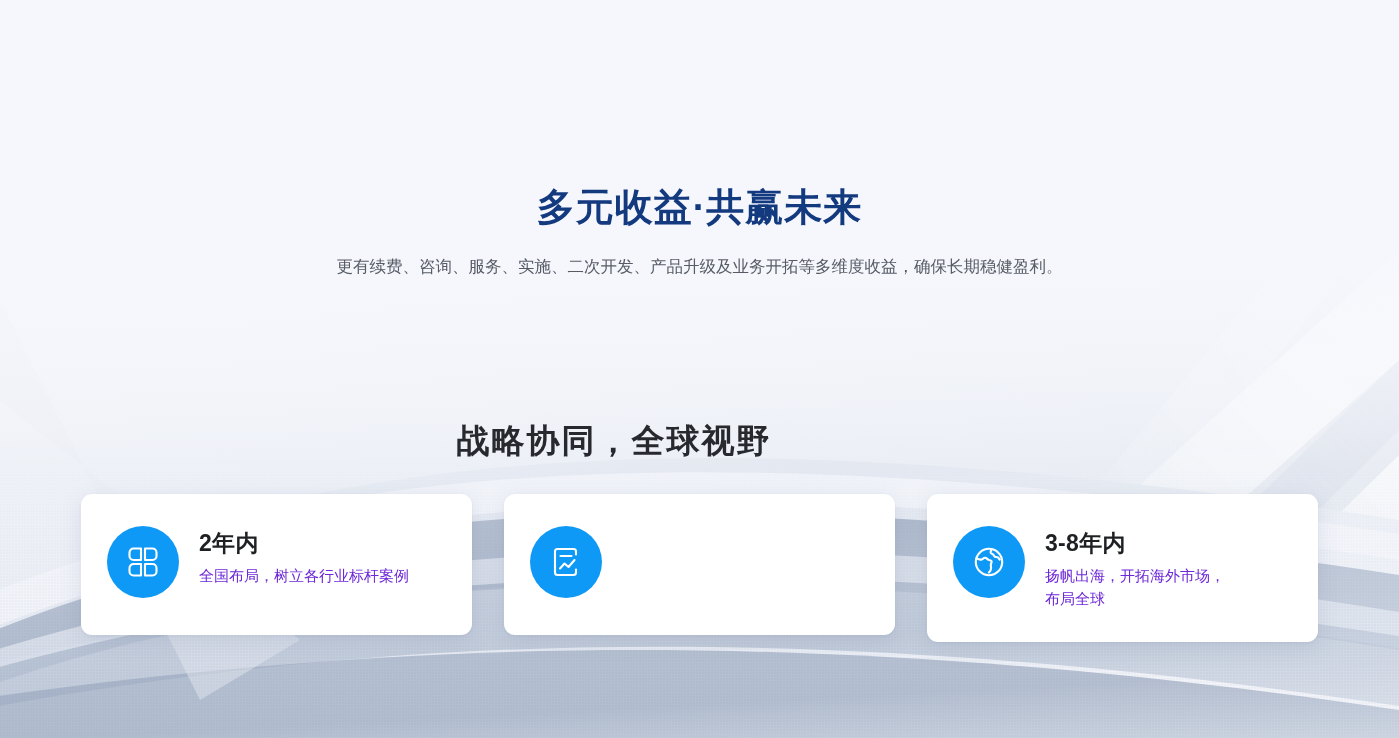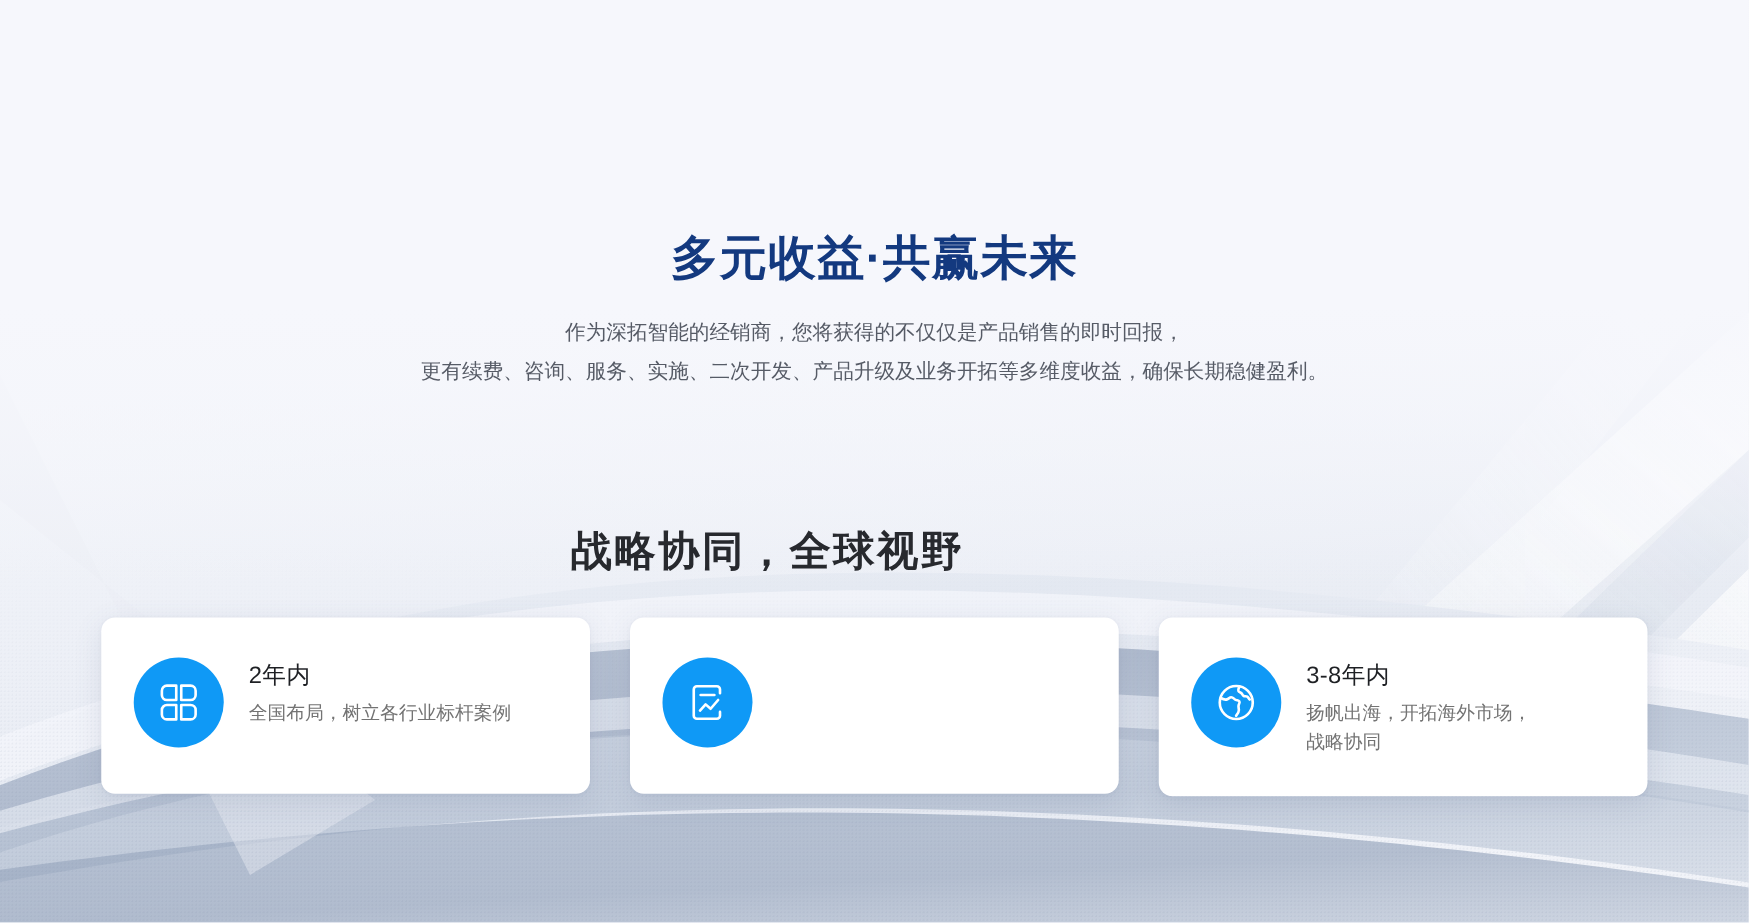--- a/index.html
+++ b/index.html
@@ -120,32 +120,32 @@
     justify-content: center;
   }
   .card-icon svg { display:block; }
 
   .card-body {
     padding-top: 4px;
     min-width: 0;
   }
 
   .card-title {
-    font-size: 19px;
-    font-weight: 400;
+    font-size: 23px;
+    font-weight: 700;
     color: #1e2024;
     line-height: 1.18;
     letter-spacing: .3px;
   }
 
   .card-desc {
     margin-top: 7px;
     font-size: 15px;
     line-height: 23px;
-    color: #737373;
+    color: #6d28d9;
     font-weight: 400;
     white-space: pre-line;
   }
 </style>
 </head>
 <body>
 
 <svg id="bg-layer" viewBox="0 0 1399 738" preserveAspectRatio="none" xmlns="http://www.w3.org/2000/svg">
   <defs>
     <linearGradient id="pageGrad" x1="0" y1="0" x2="0.25" y2="1">
@@ -220,21 +220,20 @@
   </g>
 </svg>
 
 <div id="noise-layer"></div>
 
 <div class="page">
 
   <div class="hero">
     <h1 class="hero-title">多元收益·共赢未来</h1>
     <div class="hero-sub">
-      <div>作为深拓智能的经销商，您将获得的不仅仅是产品销售的即时回报，</div>
       <div>更有续费、咨询、服务、实施、二次开发、产品升级及业务开拓等多维度收益，确保长期稳健盈利。</div>
     </div>
   </div>
 
   <h2 class="section-heading">战略协同，全球视野</h2>
 
   <div class="cards">
 
     <div class="card">
       <div class="card-icon">
@@ -265,18 +264,18 @@
       <div class="card-icon">
         <svg width="40" height="40" viewBox="0 0 40 40" fill="none">
           <circle cx="20" cy="20" r="13.2" stroke="#ffffff" stroke-width="2.1"></circle>
           <path d="M7.6 16.4c1.6 .9 3.4 1.6 5 1.1 1.3-.4 2-1.7 3.4-1.7 1.6 0 2.2 1.5 3.6 2.1 1.1 .5 2.3 .2 2.9 1.2 .6 1 -.3 2-.6 3-.4 1.3 .2 2.6 .2 3.9 0 1.7-.9 3.3-2.2 4.6" stroke="#ffffff" stroke-width="2.1" stroke-linecap="round" stroke-linejoin="round"></path>
           <path d="M22.6 7.3c-.5 1.1-1.3 2.2-.9 3.3 .4 1 1.7 1.2 2.5 2 .7 .7 .8 1.8 1.7 2.2 .9 .4 2 0 2.9 .5 .9 .5 1.2 1.6 2 2.3" stroke="#ffffff" stroke-width="2.1" stroke-linecap="round" stroke-linejoin="round"></path>
         </svg>
       </div>
       <div class="card-body">
         <div class="card-title">3-8年内</div>
         <div class="card-desc">扬帆出海，开拓海外市场，
-战略协同</div>
+布局全球</div>
       </div>
     </div>
 
   </div>
 </div>
 
 </body></html>

